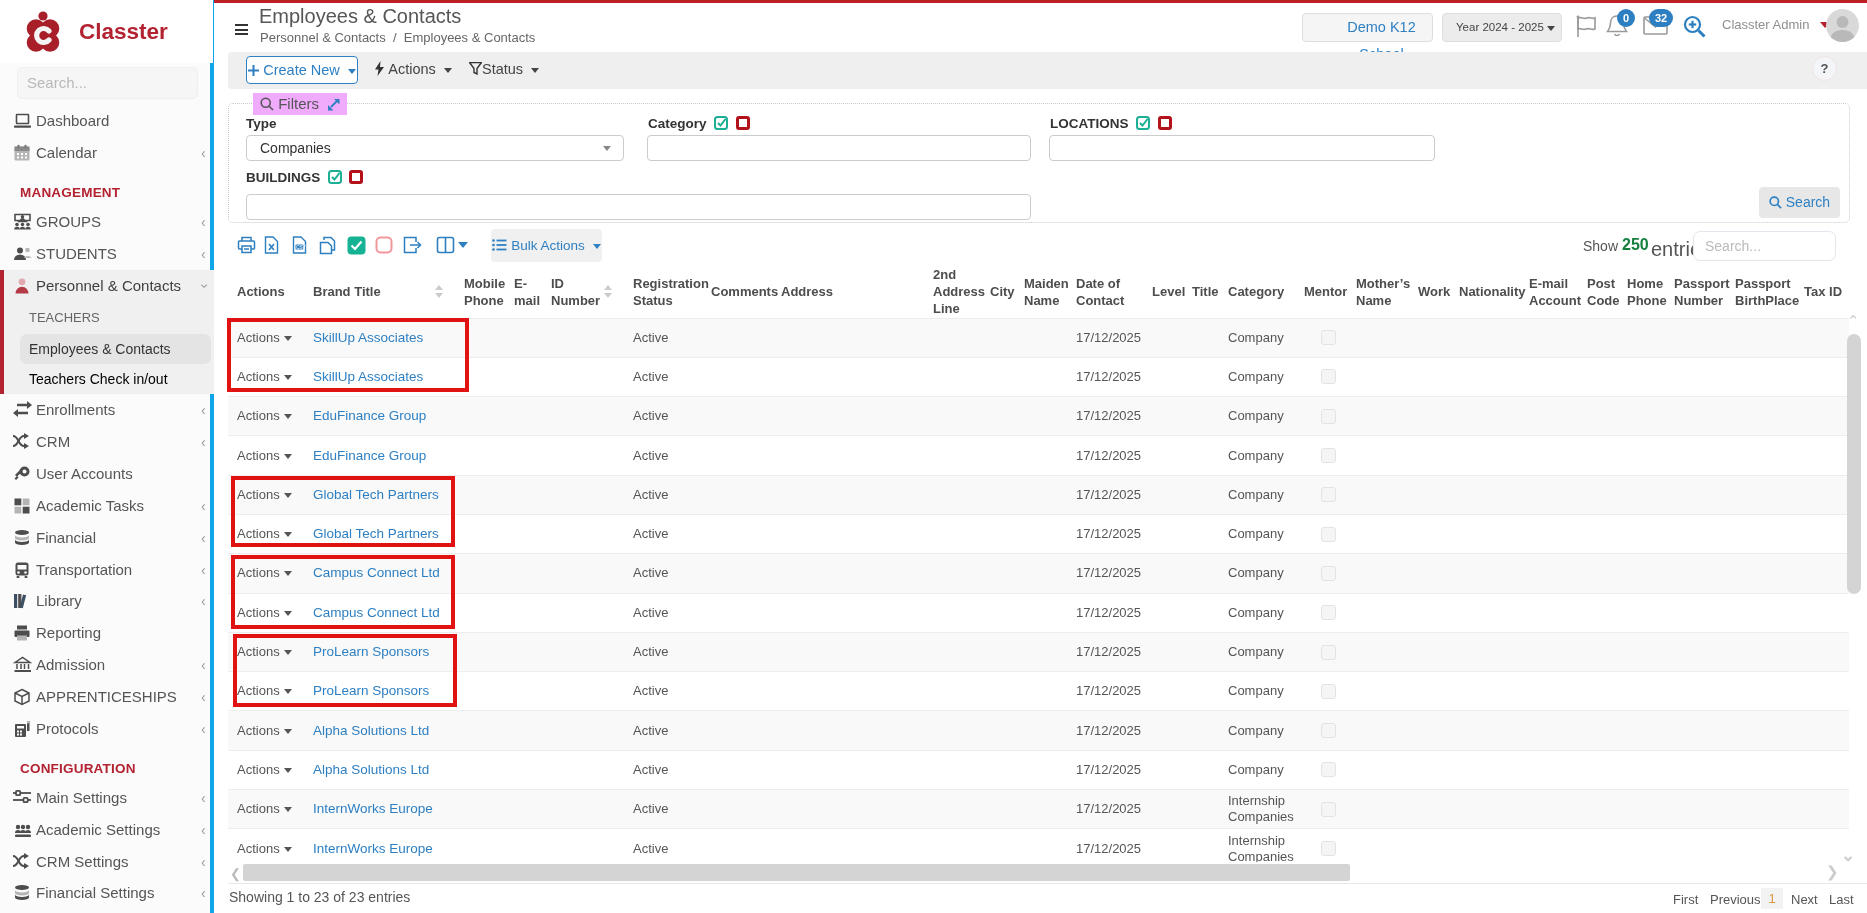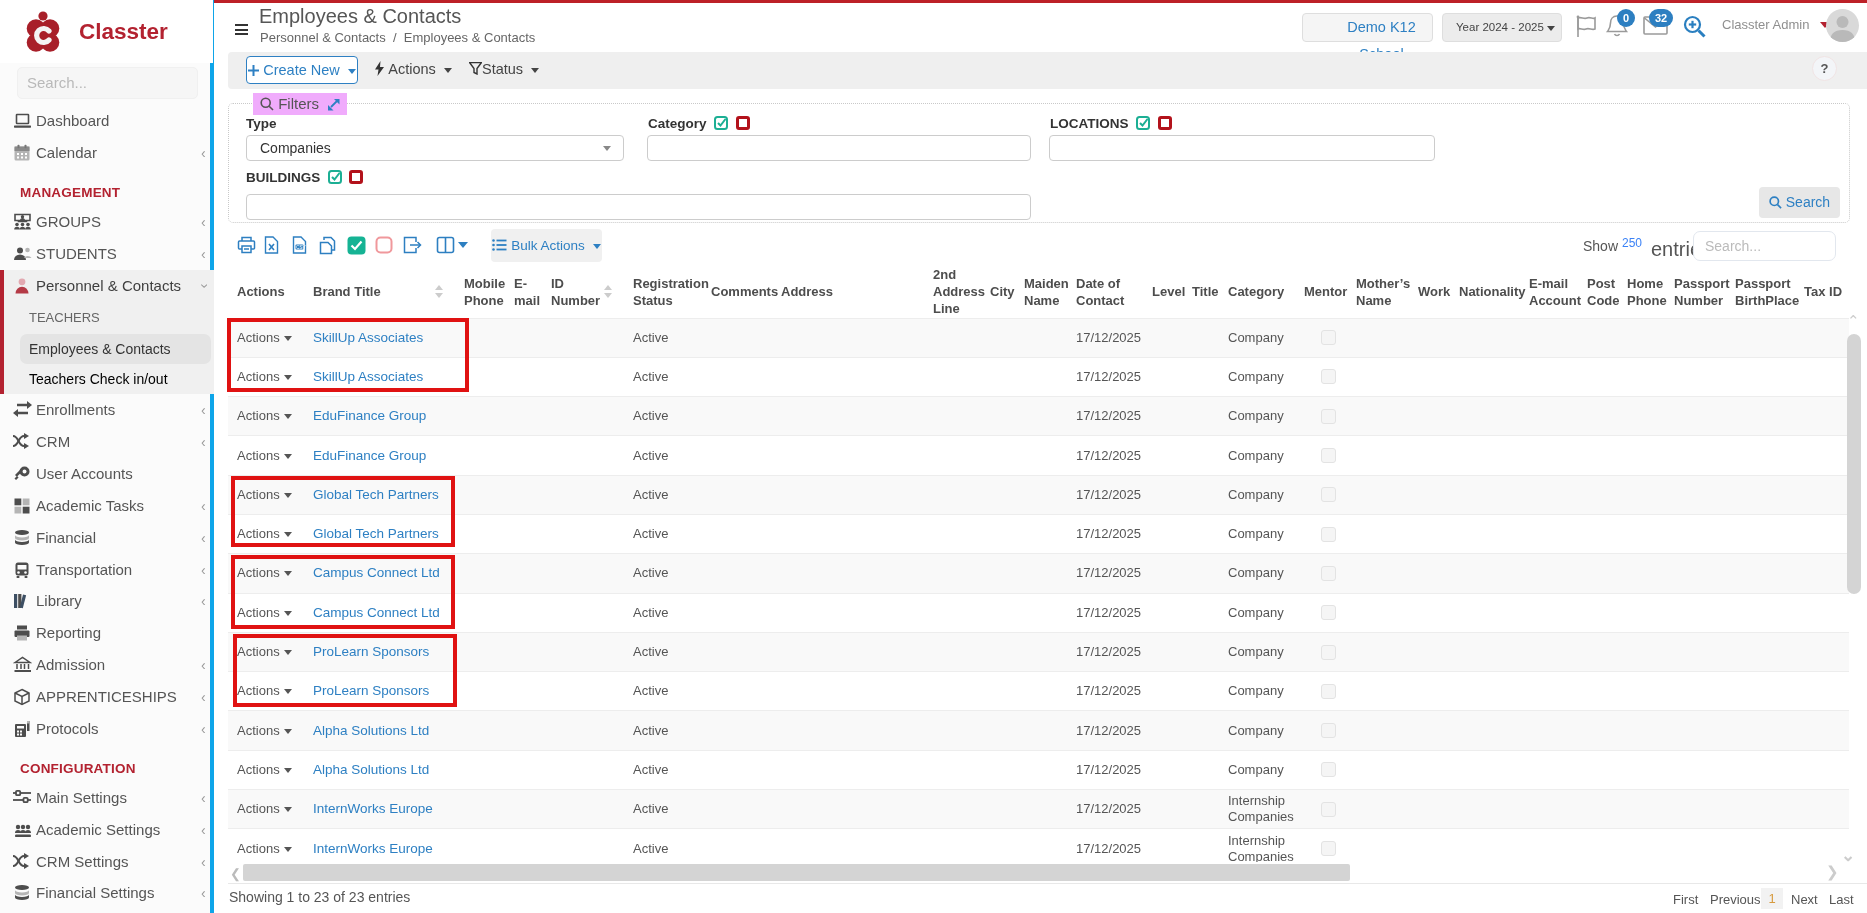--- a/index.html
+++ b/index.html
@@ -198,21 +198,21 @@
         <g fill="#2e80c3">
           <circle cx="1.5" cy="1.5" r="1.3"></circle>
           <circle cx="1.5" cy="6" r="1.3"></circle>
           <circle cx="1.5" cy="10.5" r="1.3"></circle>
           <rect x="4.5" y="0.6" width="10" height="1.8"></rect>
           <rect x="4.5" y="5.1" width="10" height="1.8"></rect>
           <rect x="4.5" y="9.6" width="10" height="1.8"></rect>
         </g>
       </svg> Bulk Actions <span class="caret" style="border-top-color:#2e80c3"></span></div>
 <div id="showentries">Show</div>
-    <div style="position:absolute;left:1408px;top:236px;font-size:12px;color:#3b82f6;">250</div>
+    <div style="position:absolute;left:1408px;top:236px;font-size:16px;color:#15803d;font-weight:bold;">250</div>
     <div style="position:absolute;left:1437px;top:238px;font-size:20px;color:#555;">entries</div>
 <div id="tsearch">Search...</div>
 <div id="tbl">
 <table>
 <colgroup>
           <col style="width:76px">
           <col style="width:151px">
           <col style="width:50px">
           <col style="width:37px">
           <col style="width:82px">

